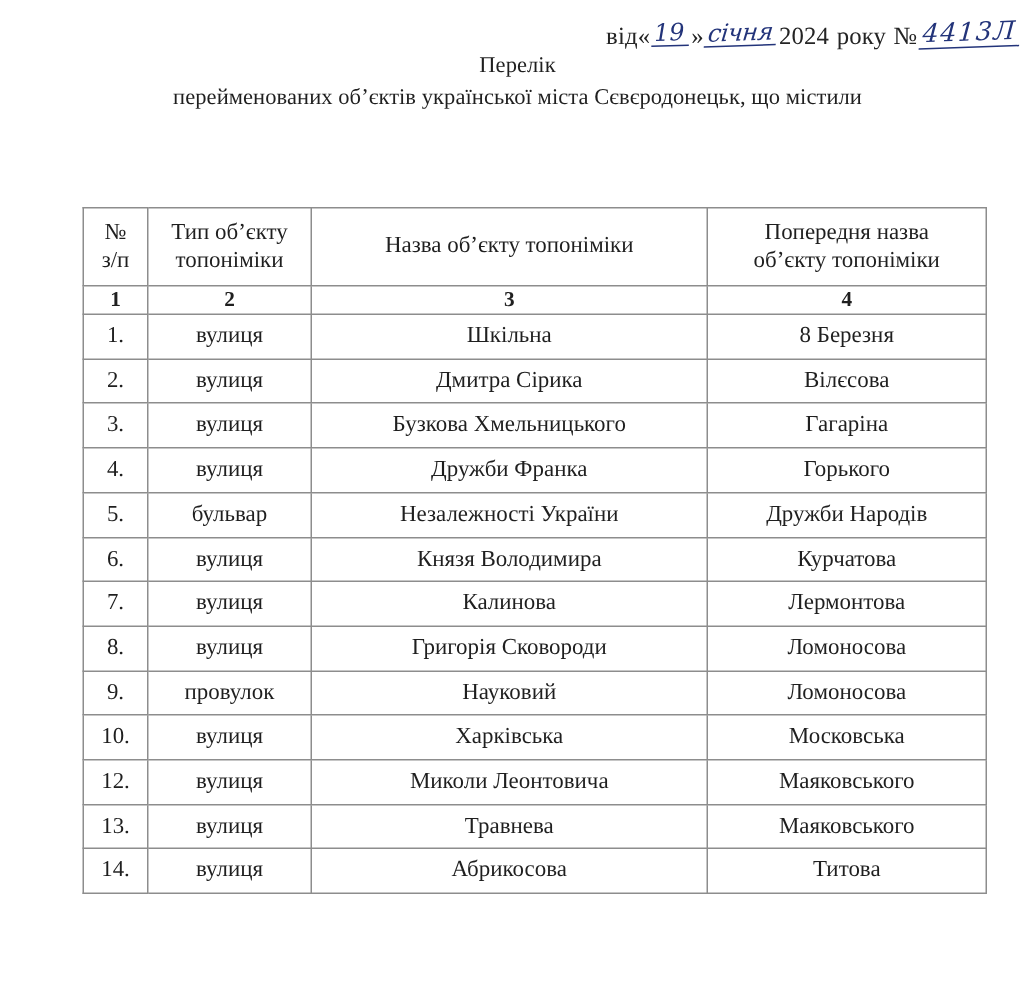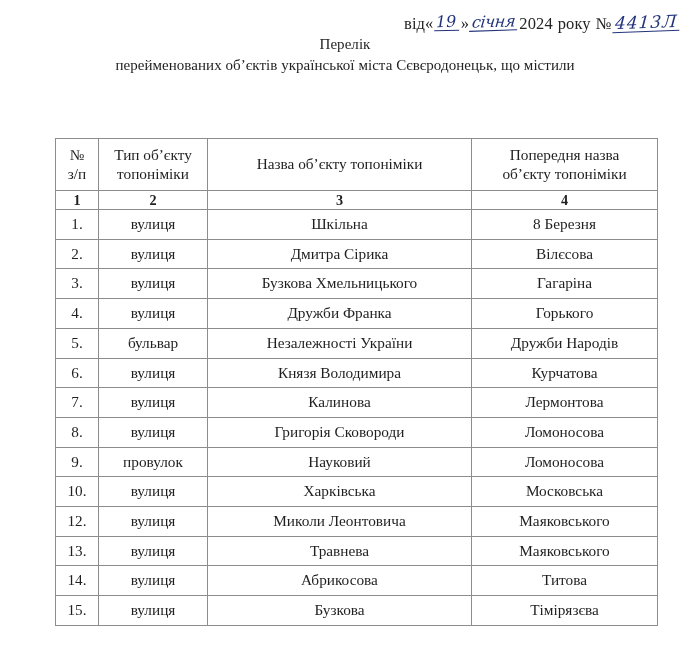--- a/index.html
+++ b/index.html
@@ -247,20 +247,14 @@
       <td>вулиця</td>
       <td>Травнева</td>
       <td>Маяковського</td>
     </tr>
     <tr class="data-row">
       <td class="idx">14.</td>
       <td>вулиця</td>
       <td>Абрикосова</td>
       <td>Титова</td>
     </tr>
-    <tr class="data-row">
-      <td class="idx">15.</td>
-      <td>вулиця</td>
-      <td>Бузкова</td>
-      <td>Тімірязєва</td>
-    </tr>
   </tbody>
 </table>
 
 </body></html>

